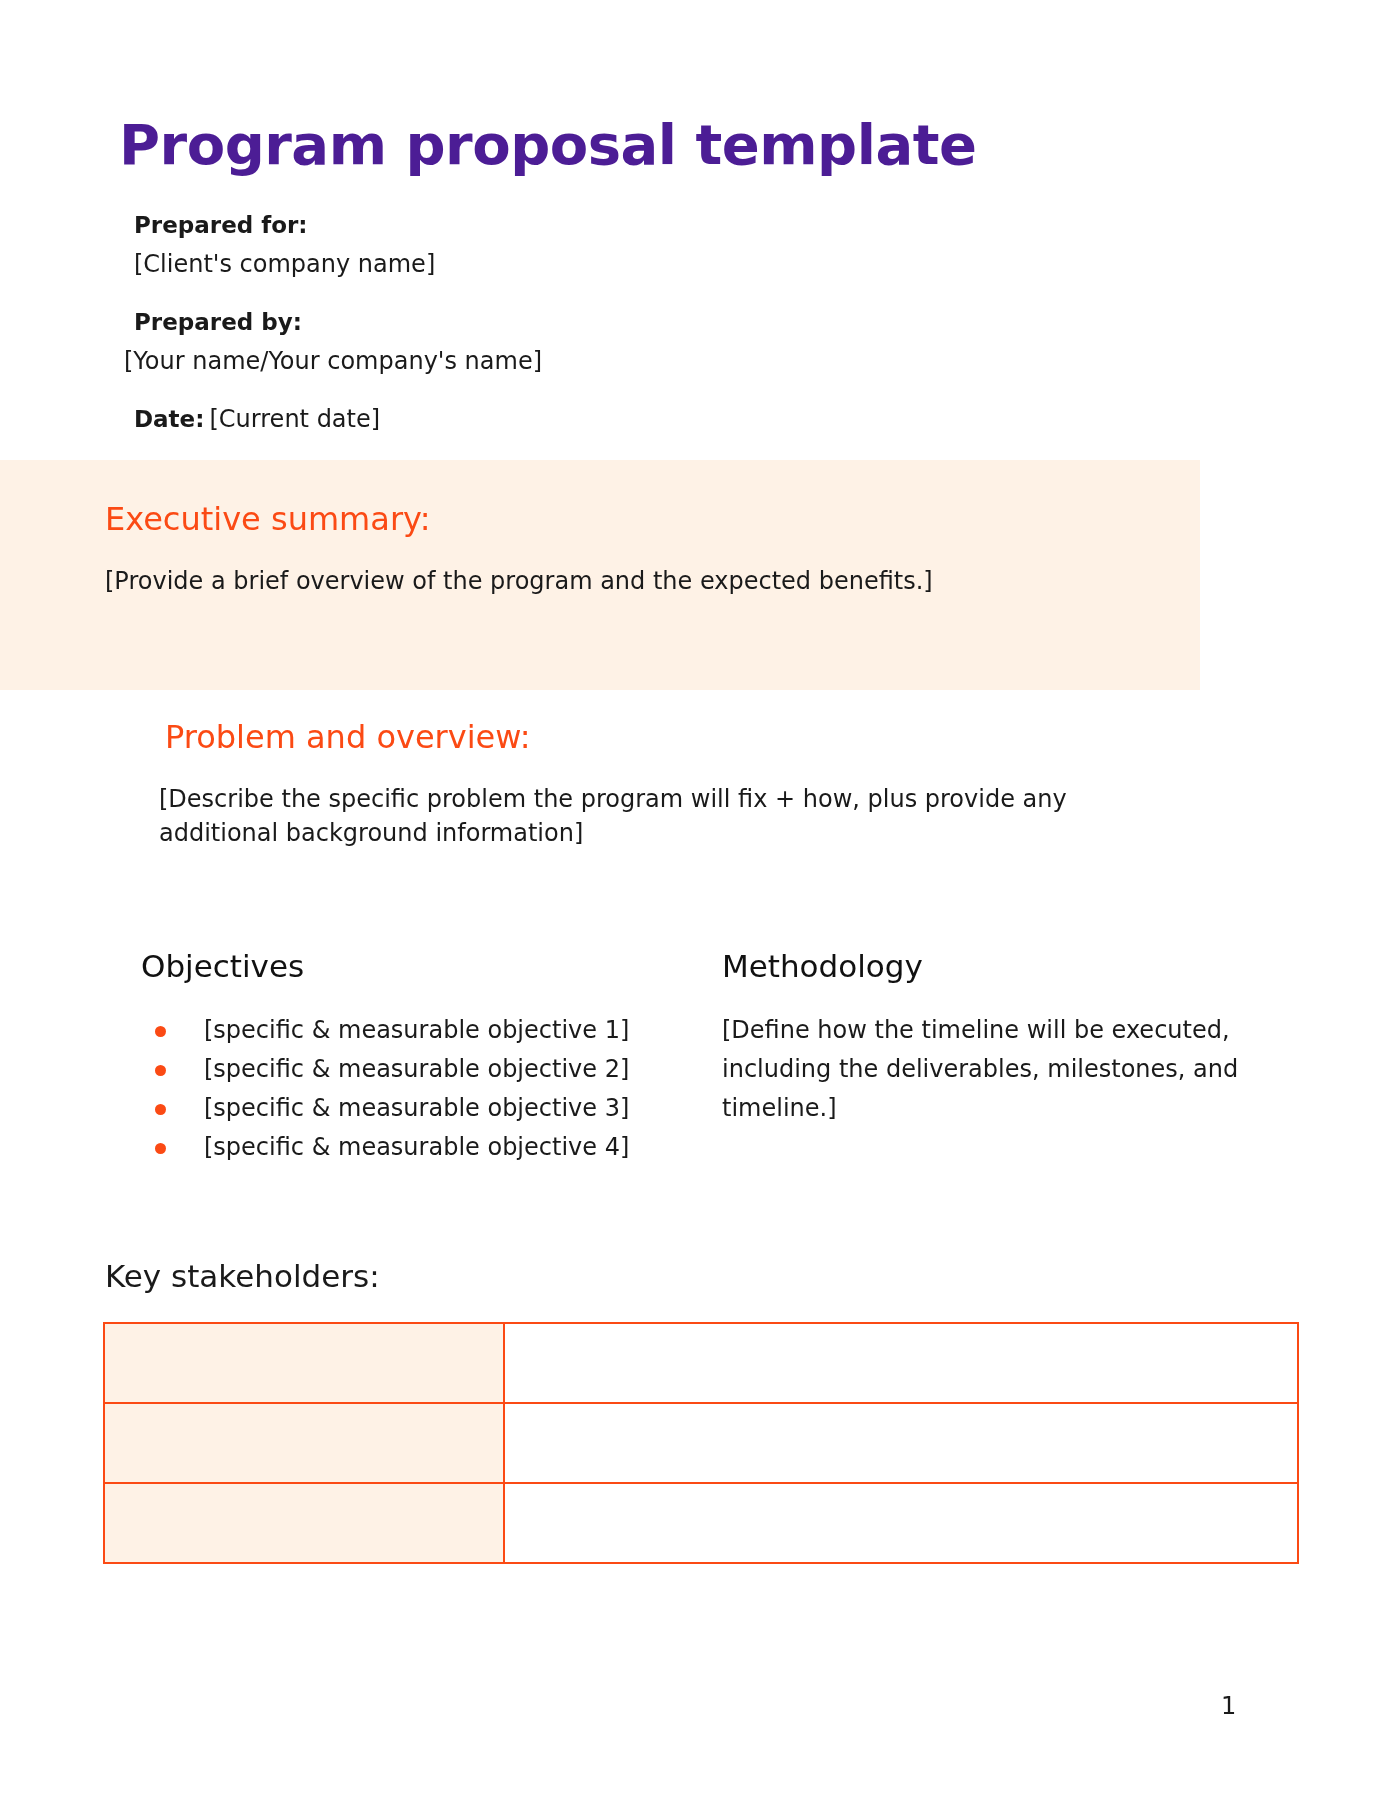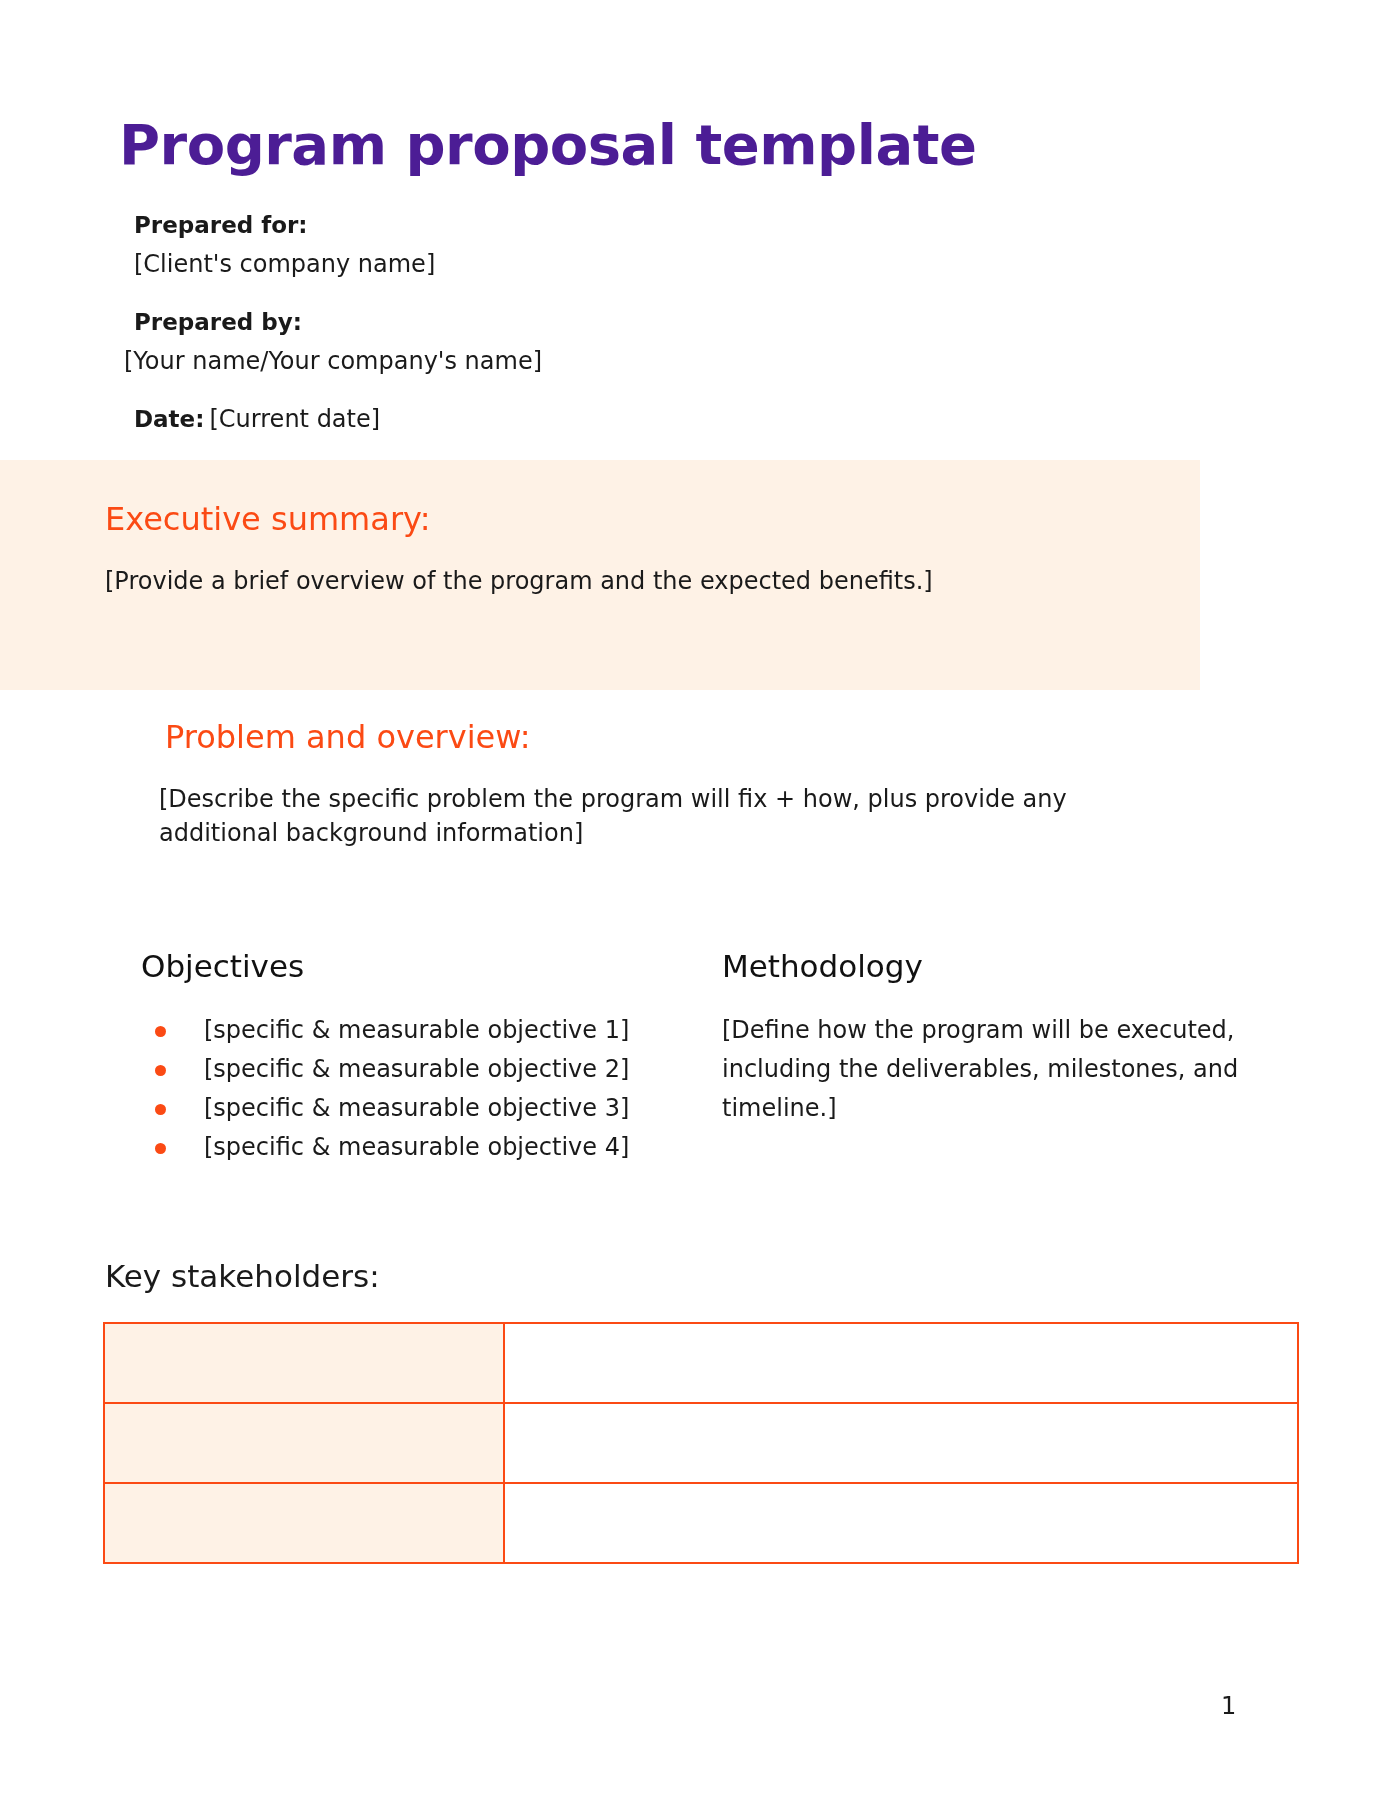--- a/index.html
+++ b/index.html
@@ -56,21 +56,21 @@
     <li><span class="bullet"></span><span>[specific &amp; measurable objective  1]</span></li>
     <li><span class="bullet"></span><span>[specific &amp; measurable objective  2]</span></li>
     <li><span class="bullet"></span><span>[specific &amp; measurable objective  3]</span></li>
     <li><span class="bullet"></span><span>[specific &amp; measurable objective  4]</span></li>
   </ul>
 </section>
 
 <section class="abs" style="left:722px; top:948px;">
   <h3 class="col-h">Methodology</h3>
   <div class="body-text" style="margin-top:27px; line-height:39px;">
-    <div>[Define how the program will be executed,</div>
+    <div>[Define how the timeline will be executed,</div>
     <div>including the deliverables, milestones, and</div>
     <div>timeline.]</div>
   </div>
 </section>
 
 <h2 class="abs stake-h">Key stakeholders:</h2>
 <table class="abs stake">
   <tbody>
       <tr>
     <td class="c1"></td>

